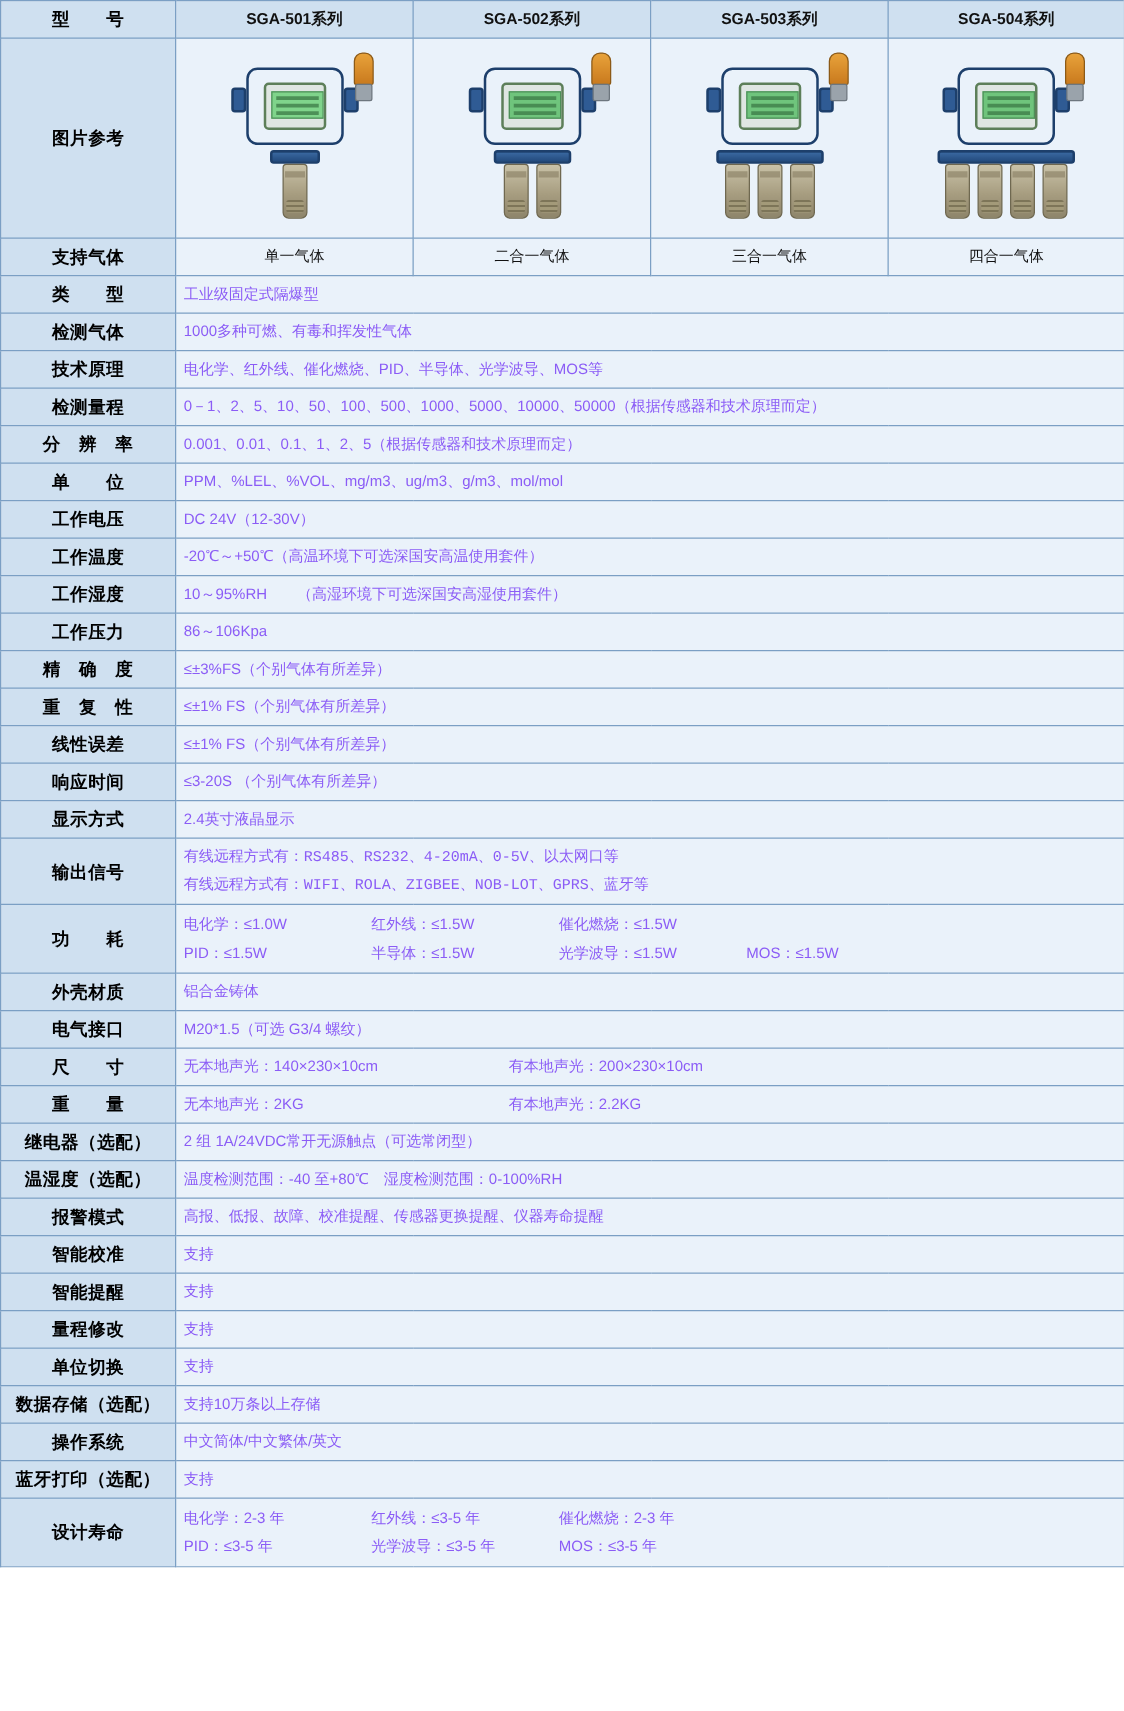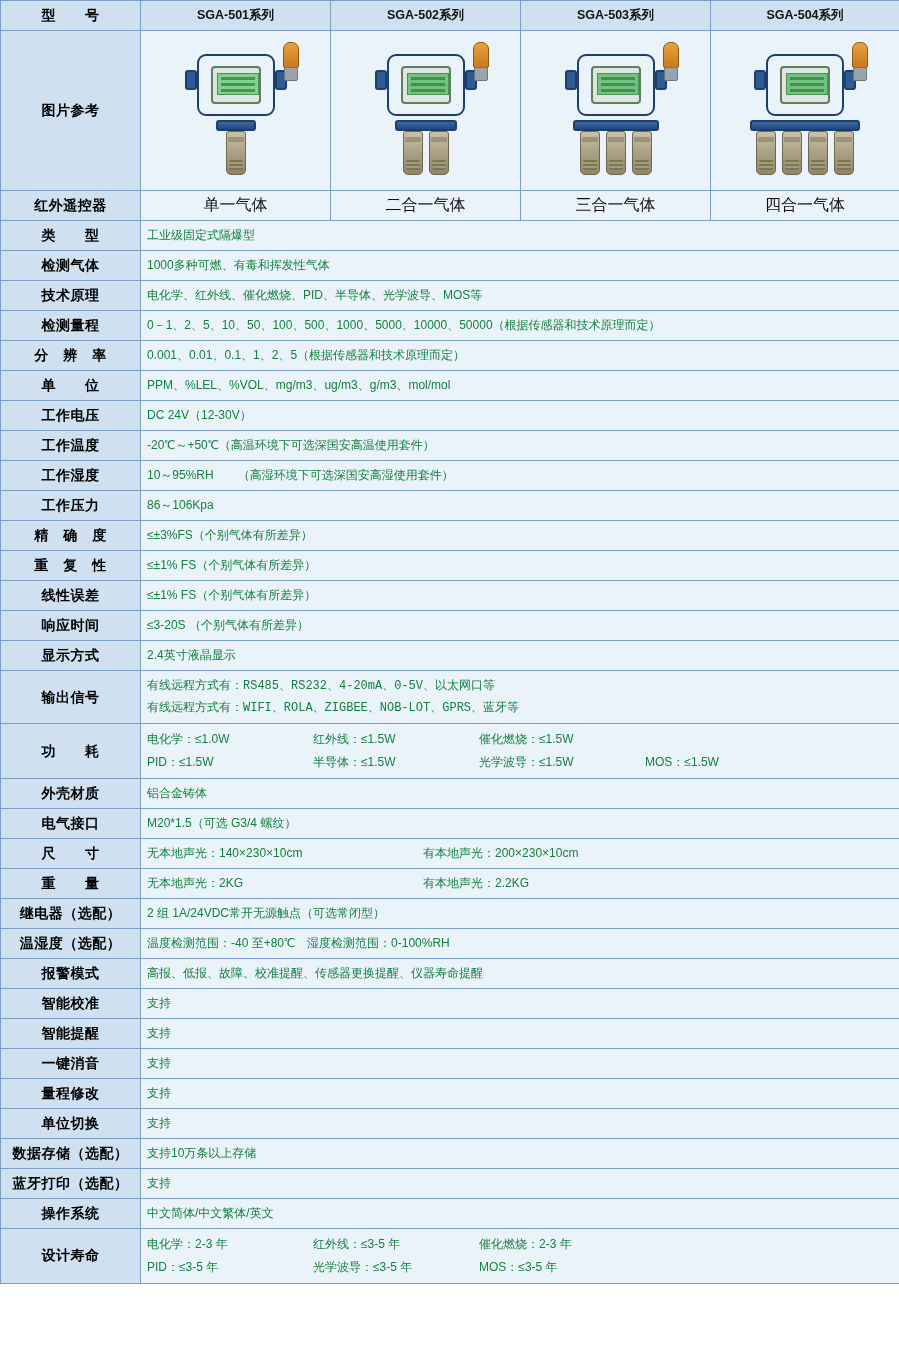--- a/index.html
+++ b/index.html
@@ -29,44 +29,44 @@
     text-align: center;
     font-weight: bold;
     font-size: 14px;
     color: #000000;
     letter-spacing: 0.5px;
     line-height: 1.5;
   }
   td.val {
     background: #eaf2fa;
     font-size: 12px;
-    color: #15803d;
+    color: #8b5cf6;
     line-height: 1.7;
     padding-left: 10px;
   }
   td.model-head {
     background: #cfe0f0;
     text-align: center;
     font-weight: bold;
     font-size: 12.5px;
     padding: 6px 4px;
   }
   td.gas-cell {
     background: #eaf2fa;
     text-align: center;
-    font-size: 16px;
+    font-size: 12px;
   }
   td.img-cell {
     background: #eaf2fa;
     text-align: center;
     padding: 4px;
     height: 160px;
   }
   .multiline > div { line-height: 1.85; font-family: Liberation Mono, monospace; }
-  .pair { display: flex; flex-wrap: wrap; gap: 16px; }
+  .pair { display: flex; flex-wrap: wrap; }
   .pair .seg { min-width: 0; }
   .w-power div { line-height: 1.9; }
   .seg-1 { width: 150px; }
   .seg-2 { width: 150px; }
   .seg-3 { width: 150px; }
   .nowrap { white-space: nowrap; }
 
   
   .device {
     position: relative;
@@ -284,21 +284,21 @@
               <div class="sensor"></div>
               <div class="sensor"></div>
               <div class="sensor"></div>
               <div class="sensor"></div>
             </div>
       </div>
     </td>
   </tr>
 
   <tr>
-    <td class="label">红外遥控器</td>
+    <td class="label">支持气体</td>
     <td class="gas-cell">单一气体</td>
     <td class="gas-cell">二合一气体</td>
     <td class="gas-cell">三合一气体</td>
     <td class="gas-cell">四合一气体</td>
   </tr>
 
   <tr>
     <td class="label">类　　型</td>
     <td class="val" colspan="4">工业级固定式隔爆型</td>
   </tr>
@@ -427,42 +427,38 @@
   </tr>
   <tr>
     <td class="label">智能校准</td>
     <td class="val" colspan="4">支持</td>
   </tr>
   <tr>
     <td class="label">智能提醒</td>
     <td class="val" colspan="4">支持</td>
   </tr>
   <tr>
-    <td class="label">一键消音</td>
-    <td class="val" colspan="4">支持</td>
-  </tr>
-  <tr>
     <td class="label">量程修改</td>
     <td class="val" colspan="4">支持</td>
   </tr>
   <tr>
     <td class="label">单位切换</td>
     <td class="val" colspan="4">支持</td>
   </tr>
   <tr>
     <td class="label">数据存储（选配）</td>
     <td class="val" colspan="4">支持10万条以上存储</td>
   </tr>
   <tr>
+    <td class="label">操作系统</td>
+    <td class="val" colspan="4">中文简体/中文繁体/英文</td>
+  </tr>
+  <tr>
     <td class="label">蓝牙打印（选配）</td>
     <td class="val" colspan="4">支持</td>
-  </tr>
-  <tr>
-    <td class="label">操作系统</td>
-    <td class="val" colspan="4">中文简体/中文繁体/英文</td>
   </tr>
 
   <tr>
     <td class="label">设计寿命</td>
     <td class="val w-power" colspan="4">
       <div class="pair">
         <span class="seg seg-1 nowrap"><span>电化学：</span><span>2-3 年</span></span>
         <span class="seg seg-2 nowrap"><span>红外线：</span><span>≤3-5 年</span></span>
         <span class="seg seg-3 nowrap"><span>催化燃烧：</span><span>2-3 年</span></span>
       </div>

